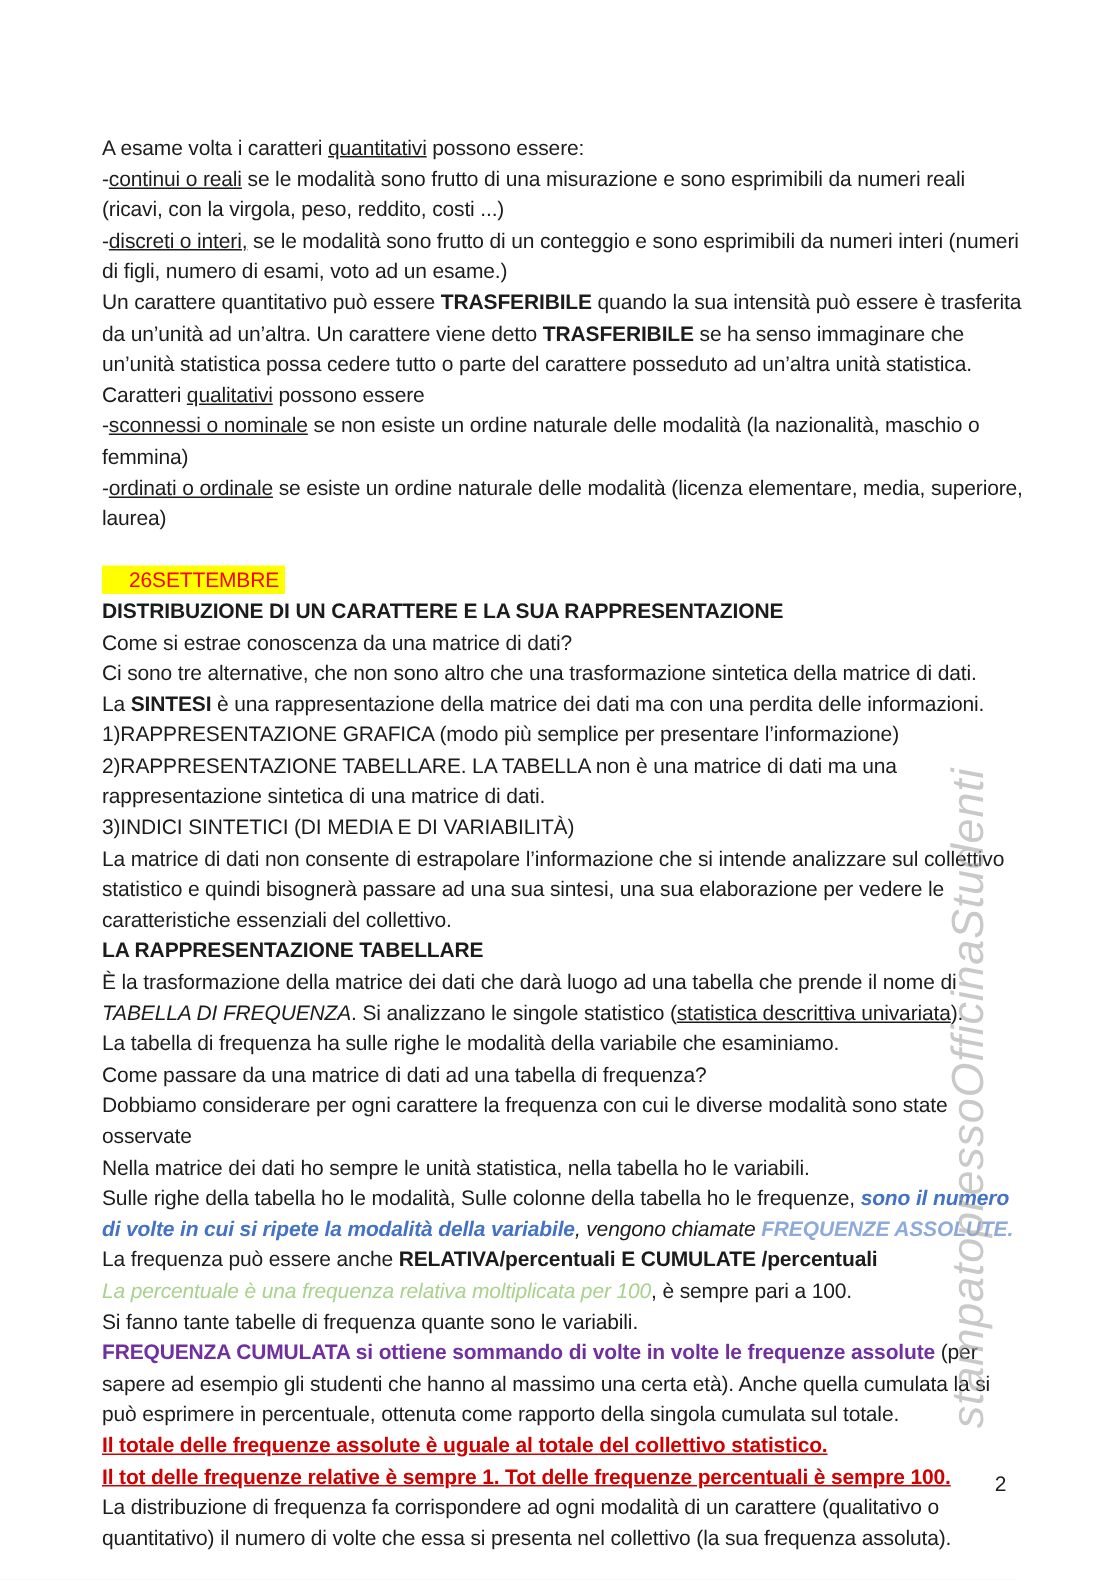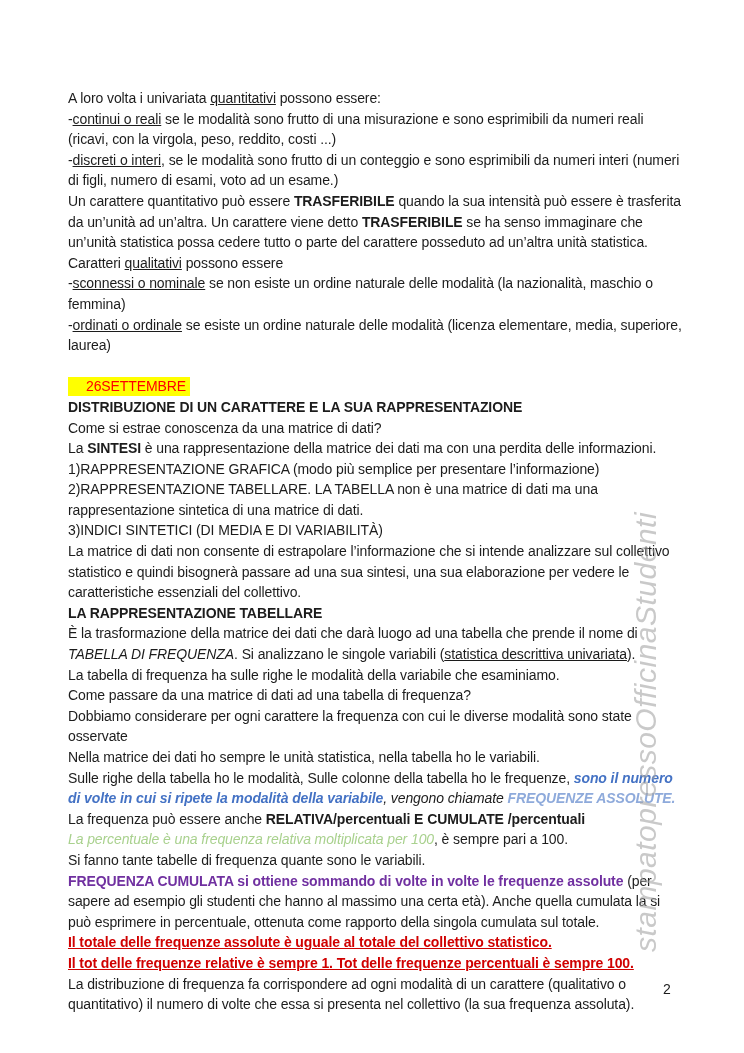--- a/index.html
+++ b/index.html
@@ -57,38 +57,39 @@
     text-align:center;
     font-size:14px;
     color:#1c1c1c;
   }
 </style>
 </head>
 <body>
 
 <div class="page">
   <div class="doc-content">
-      <div class="para"><span>A loro volta i univariata </span><span class="u">quantitativi</span><span> possono essere:</span></div>
+      <div class="para"><span>A esame volta i caratteri </span><span class="u">quantitativi</span><span> possono essere:</span></div>
       <div class="para"><span>-</span><span class="u">continui o reali</span><span> se le modalità sono frutto di una misurazione e sono esprimibili da numeri reali (ricavi, con la virgola, peso, reddito, costi ...)</span></div>
       <div class="para"><span>-</span><span class="u">discreti o interi,</span><span> se le modalità sono frutto di un conteggio e sono esprimibili da numeri interi (numeri di figli, numero di esami, voto ad un esame.)</span></div>
       <div class="para"><span>Un carattere quantitativo può essere </span><span class="b">TRASFERIBILE</span><span> quando la sua intensità può essere è trasferita da un’unità ad un’altra. Un carattere viene detto </span><span class="b">TRASFERIBILE</span><span> se ha senso immaginare che un’unità statistica possa cedere tutto o parte del carattere posseduto ad un’altra unità statistica.</span></div>
       <div class="para"><span>Caratteri </span><span class="u">qualitativi</span><span> possono essere</span></div>
       <div class="para"><span>-</span><span class="u">sconnessi o nominale</span><span> se non esiste un ordine naturale delle modalità (la nazionalità, maschio o femmina)</span></div>
       <div class="para"><span>-</span><span class="u">ordinati o ordinale</span><span> se esiste un ordine naturale delle modalità (licenza elementare, media, superiore, laurea)</span></div>
       <div class="para blank"></div>
       <div class="para"><span class="hl">26SETTEMBRE</span></div>
       <div class="para"><span class="b">DISTRIBUZIONE DI UN CARATTERE E LA SUA RAPPRESENTAZIONE</span></div>
       <div class="para"><span>Come si estrae conoscenza da una matrice di dati?</span></div>
+      <div class="para"><span>Ci sono tre alternative, che non sono altro che una trasformazione sintetica della matrice di dati.</span></div>
       <div class="para"><span>La </span><span class="b">SINTESI</span><span> è una rappresentazione della matrice dei dati ma con una perdita delle informazioni.</span></div>
       <div class="para"><span>1)RAPPRESENTAZIONE GRAFICA (modo più semplice per presentare l’informazione)</span></div>
       <div class="para"><span>2)RAPPRESENTAZIONE TABELLARE. LA TABELLA non è una matrice di dati ma una rappresentazione sintetica di una matrice di dati.</span></div>
       <div class="para"><span>3)INDICI SINTETICI (DI MEDIA E DI VARIABILITÀ)</span></div>
       <div class="para"><span>La matrice di dati non consente di estrapolare l’informazione che si intende analizzare sul collettivo statistico e quindi bisognerà passare ad una sua sintesi, una sua elaborazione per vedere le caratteristiche essenziali del collettivo.</span></div>
       <div class="para"><span class="b">LA RAPPRESENTAZIONE TABELLARE</span></div>
-      <div class="para"><span>È la trasformazione della matrice dei dati che darà luogo ad una tabella che prende il nome di </span><span class="i">TABELLA DI FREQUENZA</span><span>. Si analizzano le singole variabili (</span><span class="u">statistica descrittiva univariata</span><span>).</span></div>
+      <div class="para"><span>È la trasformazione della matrice dei dati che darà luogo ad una tabella che prende il nome di </span><span class="i">TABELLA DI FREQUENZA</span><span>. Si analizzano le singole statistico (</span><span class="u">statistica descrittiva univariata</span><span>).</span></div>
       <div class="para"><span>La tabella di frequenza ha sulle righe le modalità della variabile che esaminiamo.</span></div>
       <div class="para"><span>Come passare da una matrice di dati ad una tabella di frequenza?</span></div>
       <div class="para"><span>Dobbiamo considerare per ogni carattere la frequenza con cui le diverse modalità sono state osservate</span></div>
       <div class="para"><span>Nella matrice dei dati ho sempre le unità statistica, nella tabella ho le variabili.</span></div>
       <div class="para"><span>Sulle righe della tabella ho le modalità, Sulle colonne della tabella ho le frequenze, </span><span class="b i blue">sono il numero di volte in cui si ripete la modalità della variabile</span><span class="i">, vengono chiamate </span><span class="b i lblue">FREQUENZE ASSOLUTE.</span></div>
       <div class="para"><span>La frequenza può essere anche </span><span class="b">RELATIVA/percentuali E CUMULATE /percentuali</span></div>
       <div class="para"><span class="i lgreen">La percentuale è una frequenza relativa moltiplicata per 100</span><span>, è sempre pari a 100.</span></div>
       <div class="para"><span>Si fanno tante tabelle di frequenza quante sono le variabili.</span></div>
       <div class="para"><span class="b purple">FREQUENZA CUMULATA si ottiene sommando di volte in volte le frequenze assolute</span><span> (per sapere ad esempio gli studenti che hanno al massimo una certa età). Anche quella cumulata la si può esprimere in percentuale, ottenuta come rapporto della singola cumulata sul totale.</span></div>
       <div class="para"><span class="b u red">Il totale delle frequenze assolute è uguale al totale del collettivo statistico.</span></div>

